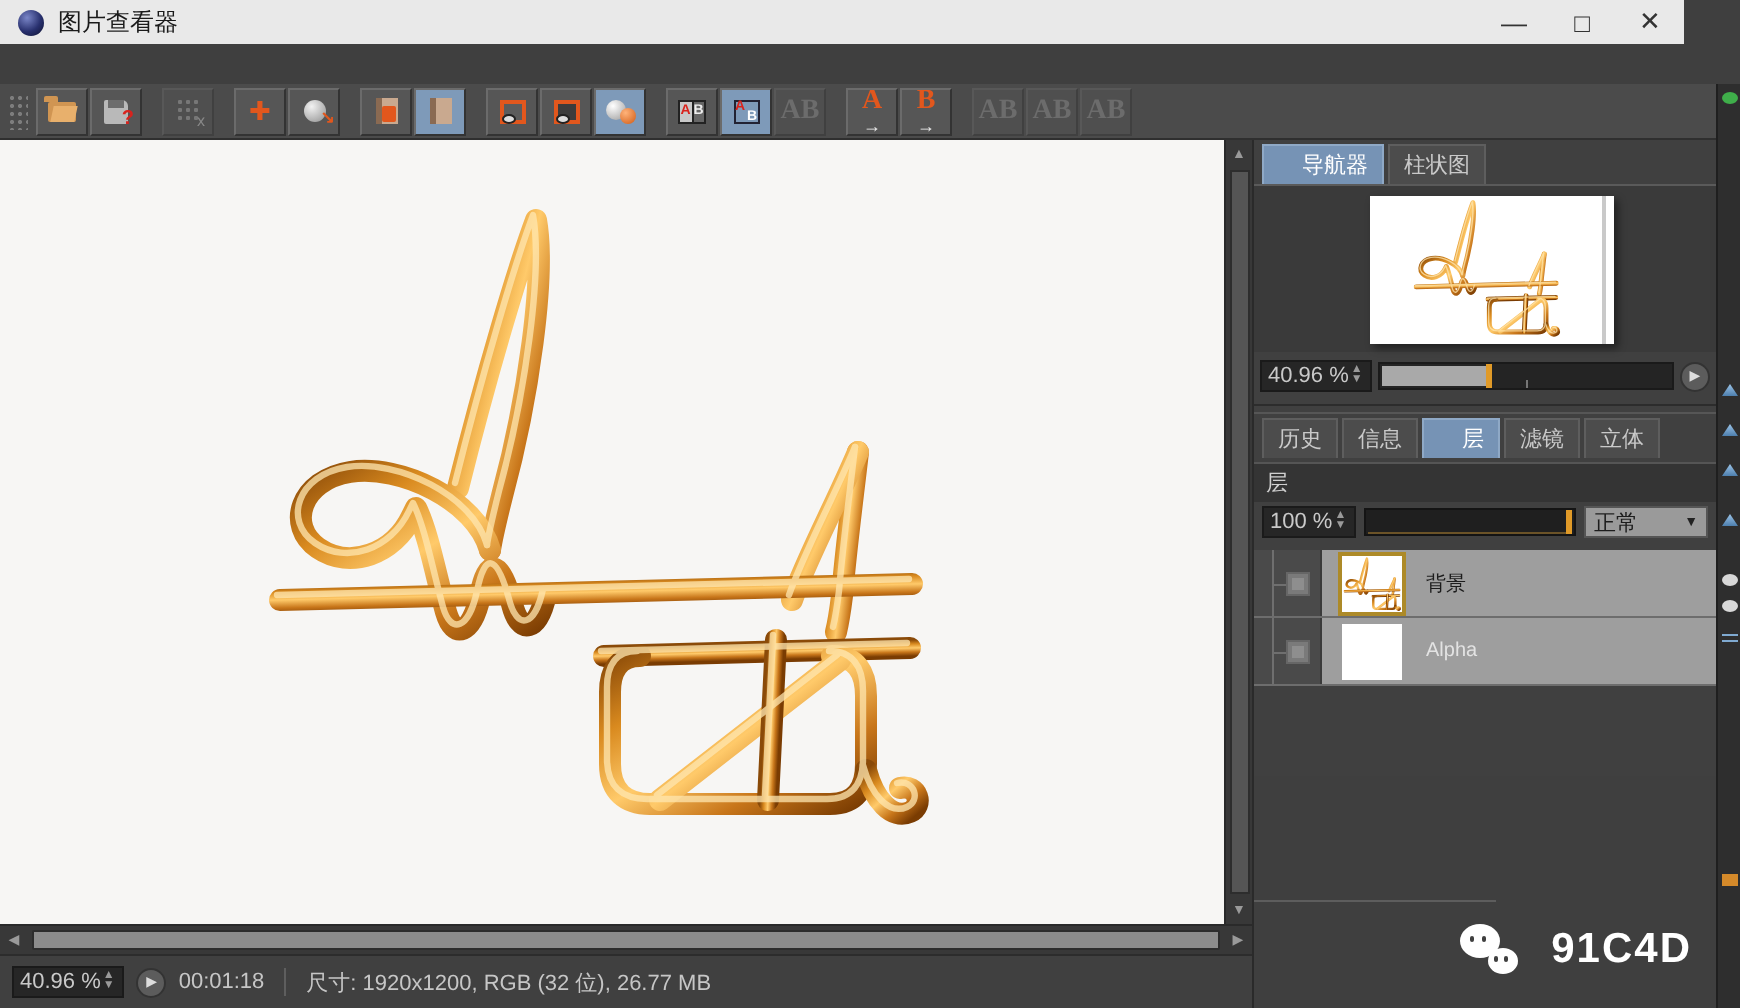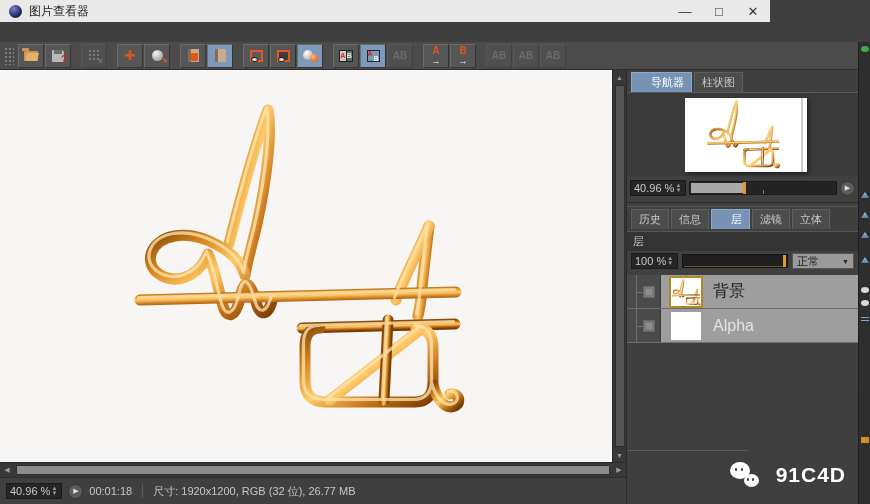--- a/index.html
+++ b/index.html
@@ -1,21 +1,21 @@
 <!DOCTYPE html>
 <html><head>
 <meta charset="utf-8">
 <style>
   html,body{margin:0;padding:0;background:#222;}
   *{box-sizing:border-box;font-family:"Liberation Sans","DejaVu Sans",sans-serif;}
   .window{position:relative;width:870px;height:504px;background:#3f3f3f;overflow:hidden;
           font-size:12px;color:#ccc;}
 
   
-  .titlebar{position:absolute;left:0;top:0;width:770px;height:22px;background:#e9e9e9;
+  .titlebar{position:absolute;left:0;top:0;width:842px;height:22px;background:#e9e9e9;
             display:flex;align-items:center;color:#111;}
   .app-ico{width:13px;height:13px;border-radius:50%;margin:0 7px 0 9px;
            background:radial-gradient(circle at 35% 30%,#7a86c8 0%,#28306e 55%,#0c0f2a 100%);}
   .title-text{font-size:12px;color:#1a1a1a;}
   .win-btns{margin-left:auto;display:flex;height:100%;}
   .win-btn{width:34px;height:100%;display:flex;align-items:center;justify-content:center;
            color:#333;font-size:13px;cursor:default;}
 
   
   .menubar{position:absolute;left:0;top:22px;width:870px;height:20px;background:#747474;
@@ -36,21 +36,21 @@
   .toolbar{position:absolute;left:0;top:42px;width:858px;height:28px;background:#4b4b4b;
            display:flex;align-items:center;border-bottom:1px solid #2f2f2f;}
   .tb-grip{width:10px;height:18px;margin:0 4px;
         background-image:radial-gradient(#7d7d7d 1px,transparent 1.1px);background-size:4px 4px;}
   .tb{width:26px;height:24px;background:#565656;border:1px solid #333;border-top-color:#6b6b6b;
       border-left-color:#6b6b6b;margin-right:1px;display:flex;align-items:center;
       justify-content:center;position:relative;overflow:hidden;}
   .tb.active{background:#7e9ab9;}
   .tb.disabled{opacity:.42;}
   .tb-gap{width:9px;}
-  .lab{font-weight:bold;font-size:10px;line-height:1;}
+  .lab{font-weight:bold;font-size:14px;line-height:1;font-family:Liberation Serif, serif;}
   .lab.orange{color:#e2571d;}
   .lab.gray{color:#9a9a9a;}
   .arrow-sm{font-size:9px;color:#eee;line-height:1;}
   
   .i-folder{width:14px;height:10px;background:#d09552;position:relative;border-radius:1px;}
   .i-folder:before{content:"";position:absolute;left:-2px;top:-3px;width:7px;height:3px;background:#d09552;border-radius:1px 1px 0 0;}
   .i-folder:after{content:"";position:absolute;left:2px;top:2px;width:12px;height:8px;background:#e8b06c;transform:skewX(-12deg);}
   .i-save{width:12px;height:12px;background:#b9b9b9;position:relative;border-radius:1px 3px 1px 1px;}
   .i-save:before{content:"";position:absolute;left:2px;top:0;width:8px;height:4px;background:#6d6d6d;}
   .i-save .q{position:absolute;right:-3px;bottom:-3px;color:#d8231d;font-size:10px;font-weight:bold;}
@@ -131,21 +131,21 @@
   .layers{position:relative;background:#474747;}
   .lrow{display:flex;align-items:center;height:34px;border-bottom:1px solid #6d6d6d;background:#9e9e9e;position:relative;}
   .lgutter{width:34px;height:100%;background:#4a4a4a;position:relative;border-right:1px solid #3a3a3a;}
   .tree-v{position:absolute;left:9px;top:0;bottom:0;width:1px;background:#6f6f6f;}
   .tree-h{position:absolute;left:9px;top:50%;width:8px;height:1px;background:#6f6f6f;}
   .lcheck{position:absolute;left:16px;top:50%;margin-top:-6px;width:12px;height:12px;
           background:#8e8e8e;border:1px solid #666;box-shadow:inset 0 0 0 2px #7a7a7a;}
   .lthumb{width:30px;height:28px;margin-left:10px;background:#fff;position:relative;overflow:hidden;}
   .lthumb.sel{outline:2px solid #ad8a28;}
   .lthumb.black{background:#0a0a0a;}
-  .lname{margin-left:12px;font-size:16px;}
+  .lname{margin-left:12px;font-size:10px;}
   .lname.dark{color:#1c1c1c;}
   .lname.light{color:#e3e3e3;}
   .lname.white{color:#f2f2f2;}
   .red-box{position:absolute;left:36px;top:-4px;width:124px;height:47px;border:3px solid #e3231c;
            pointer-events:none;z-index:5;}
 
   
   .rp-bottom{position:absolute;left:0;right:0;bottom:0;top:318px;background:#3f3f3f;}
   .rp-bottom .sep{position:absolute;left:0;right:110px;top:62px;height:1px;background:#5d5d5d;}
   .watermark{position:absolute;right:12px;bottom:16px;display:flex;align-items:center;gap:16px;}

